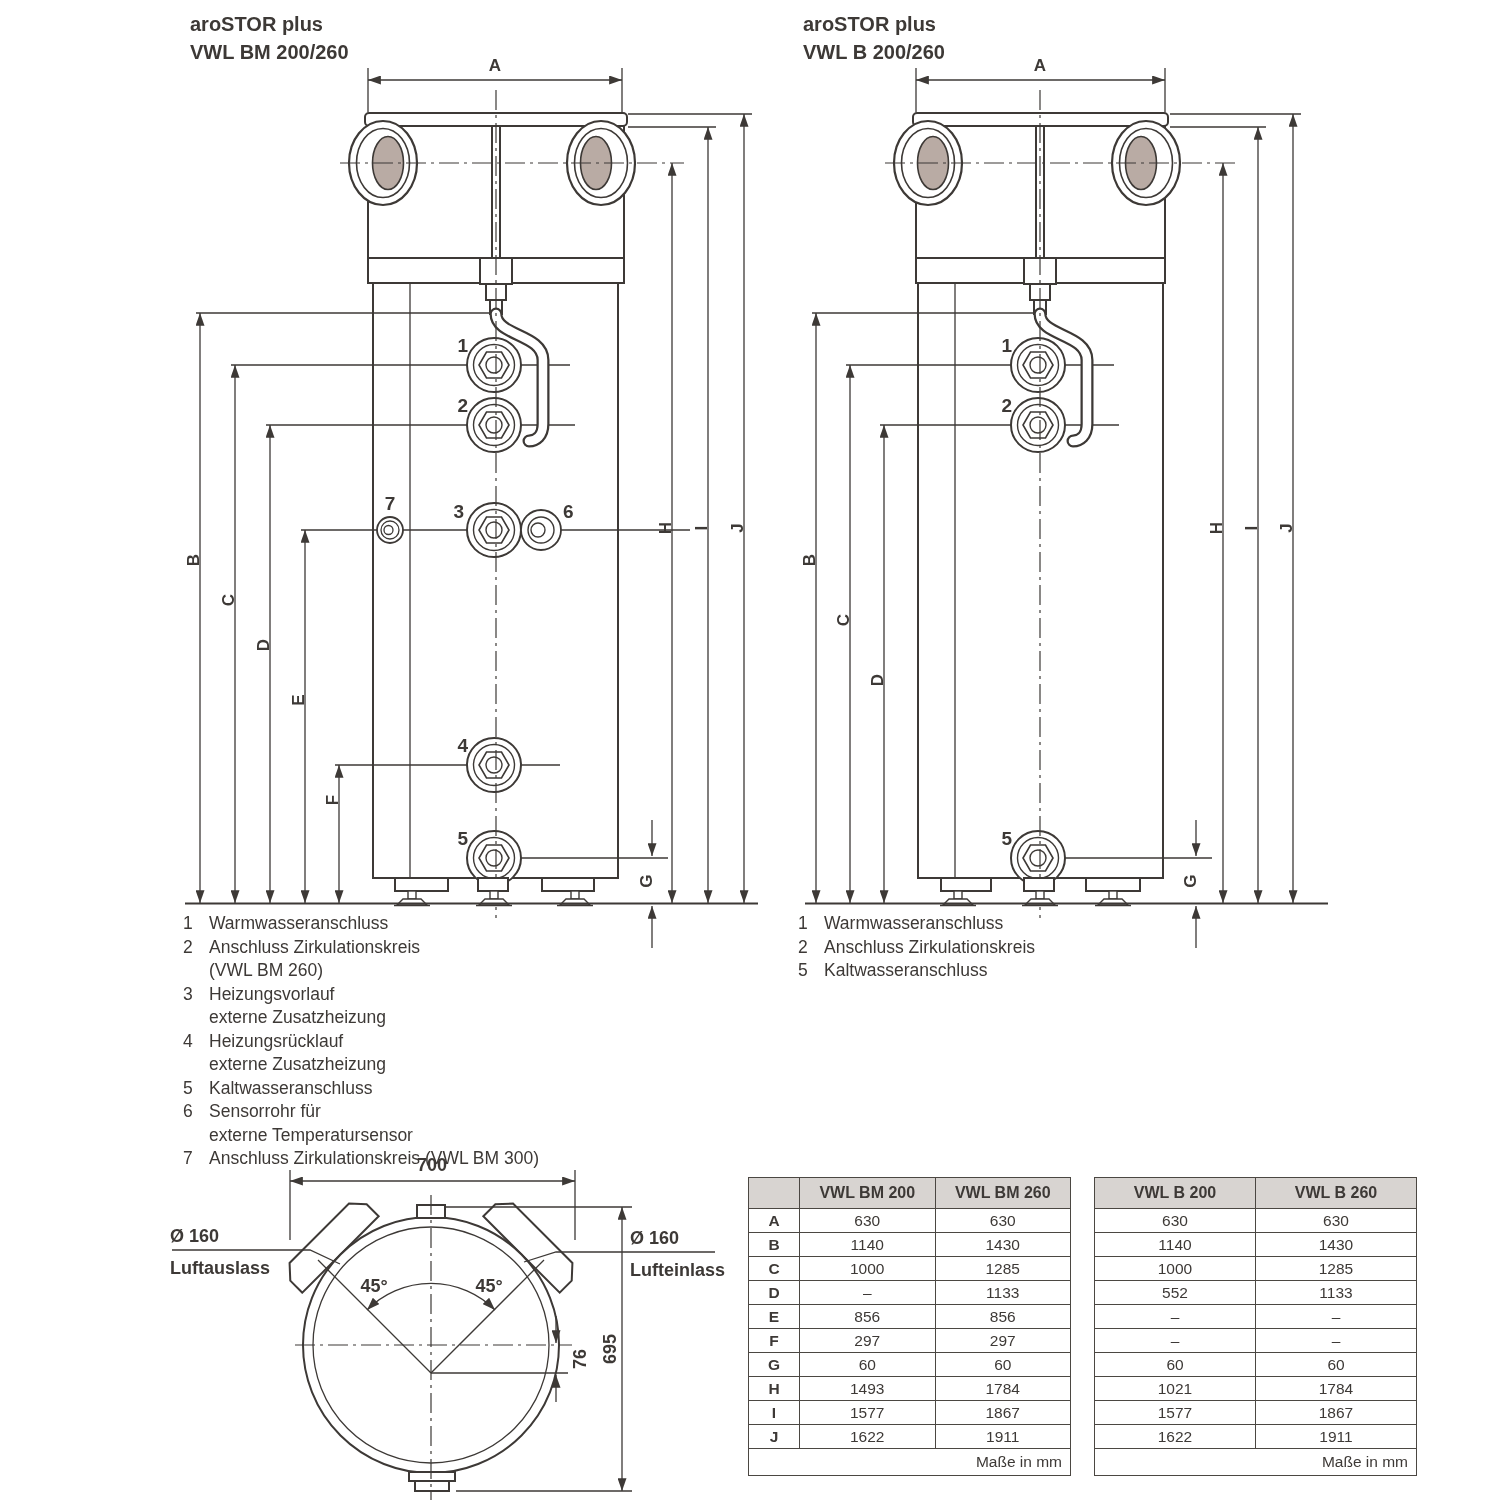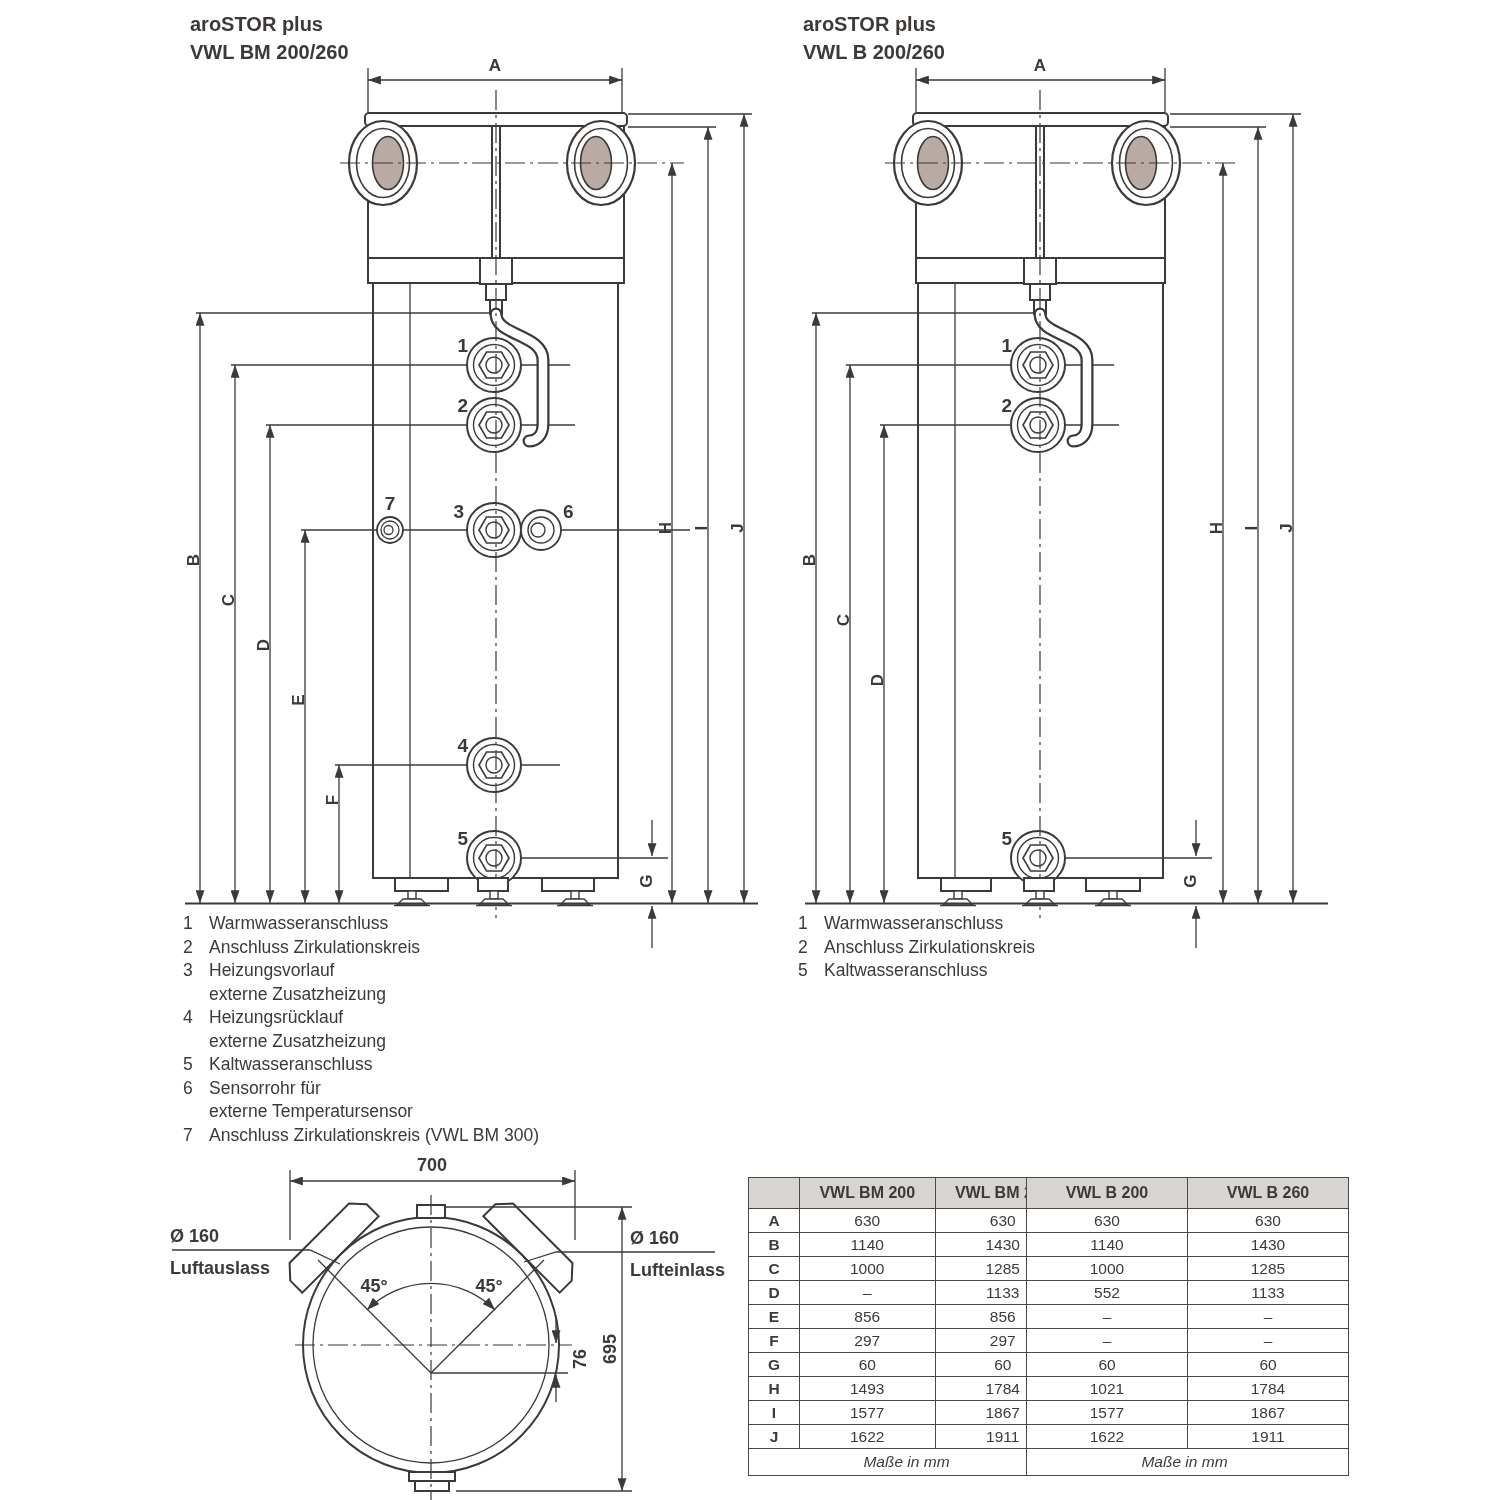--- a/index.html
+++ b/index.html
@@ -12,27 +12,27 @@
   .legend{position:absolute;font-size:17.5px;line-height:23.5px;}
   #legend-left{left:183px;top:912px;width:430px;}
   #legend-right{left:798px;top:912px;width:430px;}
   .legend-row{display:flex;}
   .legend-num{width:26px;flex:0 0 26px;}
   .legend-text{flex:1;}
   
   .dim-table{position:absolute;border-collapse:collapse;table-layout:fixed;width:323px;
              font-size:15.5px;background:#fff;}
   #dim-table-1{left:748px;top:1177px;}
-  #dim-table-2{left:1026px;top:1177px;}
+  #dim-table-2{left:1094px;top:1177px;}
   .dim-table th,.dim-table td{border:1.5px solid #4b4742;text-align:center;height:23px;
              padding:0 2px;font-weight:normal;overflow:hidden;white-space:nowrap;}
   .dim-table thead th{background:#d8d4d1;font-weight:bold;height:30px;font-size:16px;}
   .dim-table tbody th{font-weight:bold;}
   .dim-table th.corner{background:#d8d4d1;width:46px;}
-  .dim-table tfoot td{padding-right:8px;height:26px;font-style:italic;}
+  .dim-table tfoot td{text-align:right;padding-right:8px;height:26px;}
   
   svg{position:absolute;left:0;top:0;}
   .ln{stroke:#3d3936;fill:none;stroke-width:2;}
   .lnf{stroke:#3d3936;fill:#fff;stroke-width:2;}
   .thin{stroke:#3d3936;fill:none;stroke-width:1.3;}
   .dim{stroke:#3d3936;fill:none;stroke-width:1.3;}
   .cl{stroke:#3d3936;fill:none;stroke-width:1.2;stroke-dasharray:20 5 3 5;}
   text{fill:#3d3936;font-family:"Liberation Sans",sans-serif;}
   .dimletter{font-size:17px;font-weight:bold;}
   .ptnum{font-size:19px;font-weight:bold;}
@@ -286,20 +286,24 @@
   <div class="legend" id="legend-left">
       <div class="legend-row">
         <span class="legend-num">1</span>
         <span class="legend-text">Warmwasseranschluss</span>
       </div>
       <div class="legend-row">
         <span class="legend-num">2</span>
         <span class="legend-text">Anschluss Zirkulationskreis</span>
       </div>
       <div class="legend-row">
+        <span class="legend-num"></span>
+        <span class="legend-text">(VWL BM 260)</span>
+      </div>
+      <div class="legend-row">
         <span class="legend-num">3</span>
         <span class="legend-text">Heizungsvorlauf</span>
       </div>
       <div class="legend-row">
         <span class="legend-num"></span>
         <span class="legend-text">externe Zusatzheizung</span>
       </div>
       <div class="legend-row">
         <span class="legend-num">4</span>
         <span class="legend-text">Heizungsrücklauf</span>

